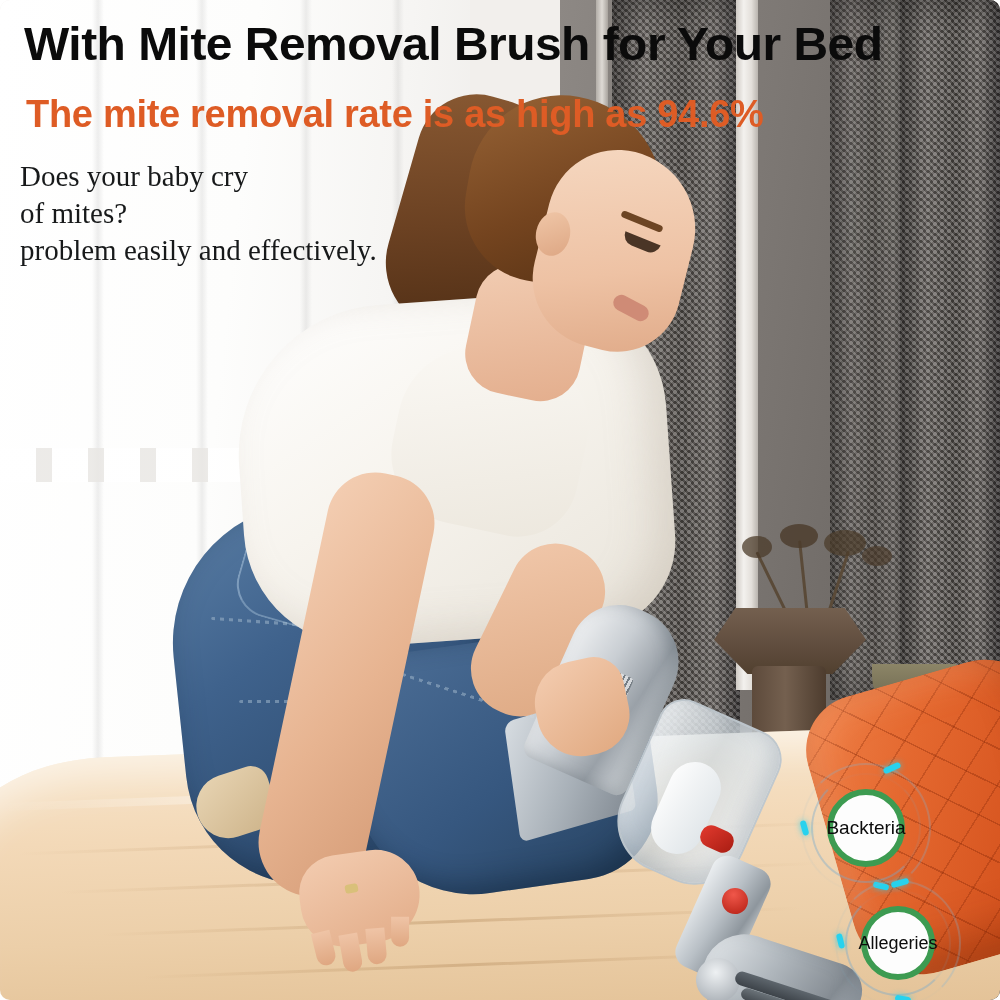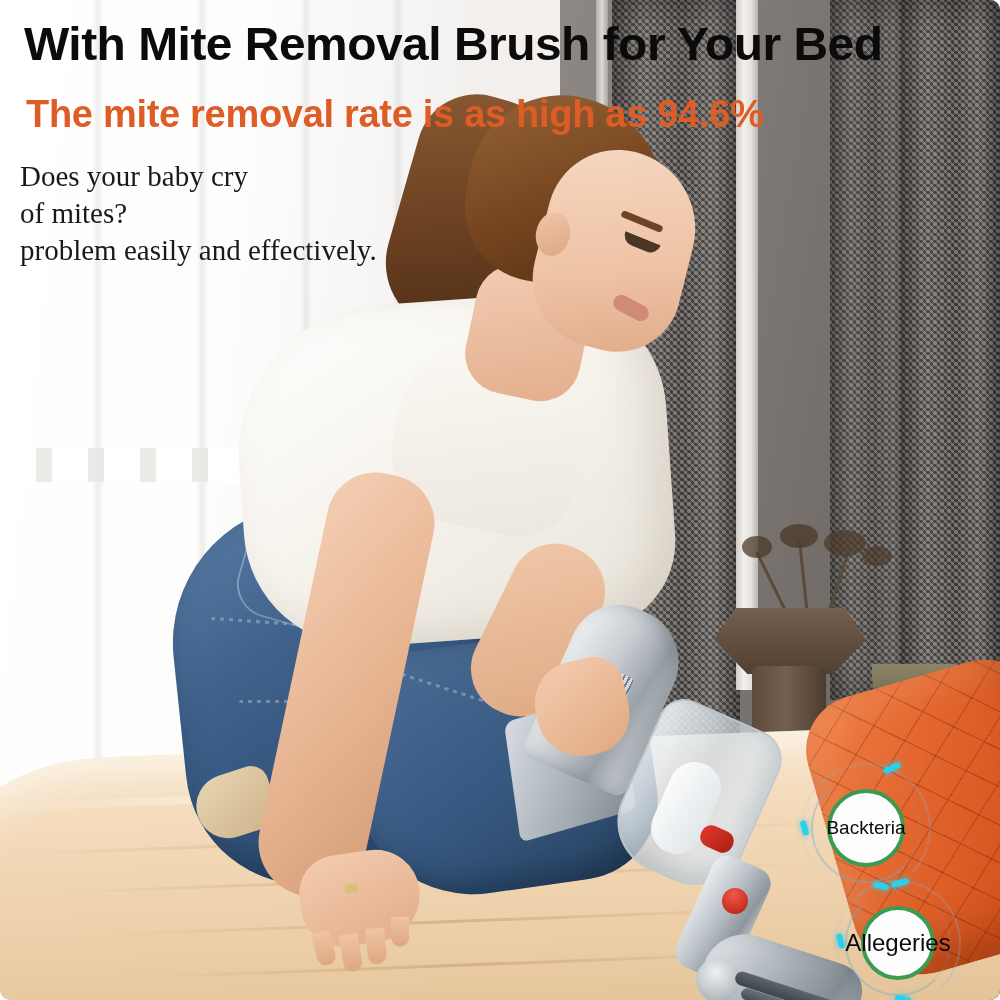--- a/index.html
+++ b/index.html
@@ -313,21 +313,21 @@
     border-right-color:rgba(120,170,205,.12);
   }
   .badge .ring-outer2{
     position:absolute;inset:-26px;border-radius:50%;
     border:2px solid rgba(130,180,212,.28);
     border-bottom-color:rgba(130,180,212,.04);
     border-left-color:rgba(130,180,212,.08);
   }
   .badge .disc{
     position:absolute;inset:0;border-radius:50%;
-    background:#fdfdfd;border:4px solid #a3a3a3;
+    background:#fdfdfd;border:6px solid #a3a3a3;
     display:flex;align-items:center;justify-content:center;
     text-align:center;color:#0c0c0c;
   }
   .badge .disc span{display:block;line-height:1.05;white-space:nowrap;}
   .dash{position:absolute;background:#27d2ee;border-radius:4px;height:6px;box-shadow:0 0 6px rgba(39,210,238,.8);}
 </style>
 </head>
 <body>
 
 <div id="poster">
@@ -444,20 +444,20 @@
       </div>
     </div>
   </div>
 
   <div class="badge" id="badge-2" style="left: 861px; top: 906px; width: 74px; height: 74px;">
     <div class="ring-outer"></div>
     <div class="ring-outer2"></div>
     <div class="dash" style="left: -28px; top: 32px; width: 15px; transform: rotate(76deg); background: rgb(39, 210, 238);"></div>
     <div class="dash" style="left: 30px; top: -26px; width: 18px; transform: rotate(-16deg); background: rgb(39, 210, 238);"></div>
     <div class="dash" style="left: 34px; top: 90px; width: 16px; transform: rotate(10deg); background: rgb(39, 210, 238);"></div>
-    <div class="disc" style="font-size: 24px; border-color: rgb(61, 155, 81); background: rgb(253, 253, 253);">
+    <div class="disc" style="font-size: 18px; border-color: rgb(61, 155, 81); background: rgb(253, 253, 253);">
       <div>
         <span>Allegeries</span>
       </div>
     </div>
   </div>
 
 </div>
 
 </body></html>

